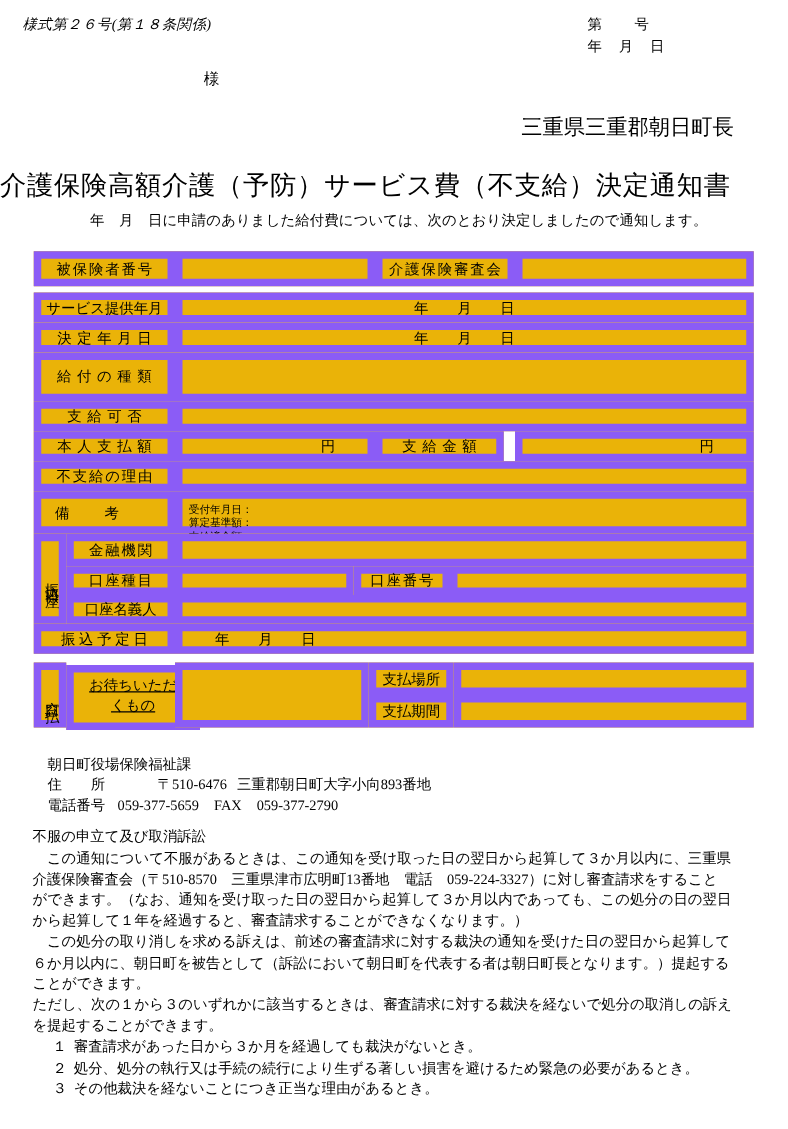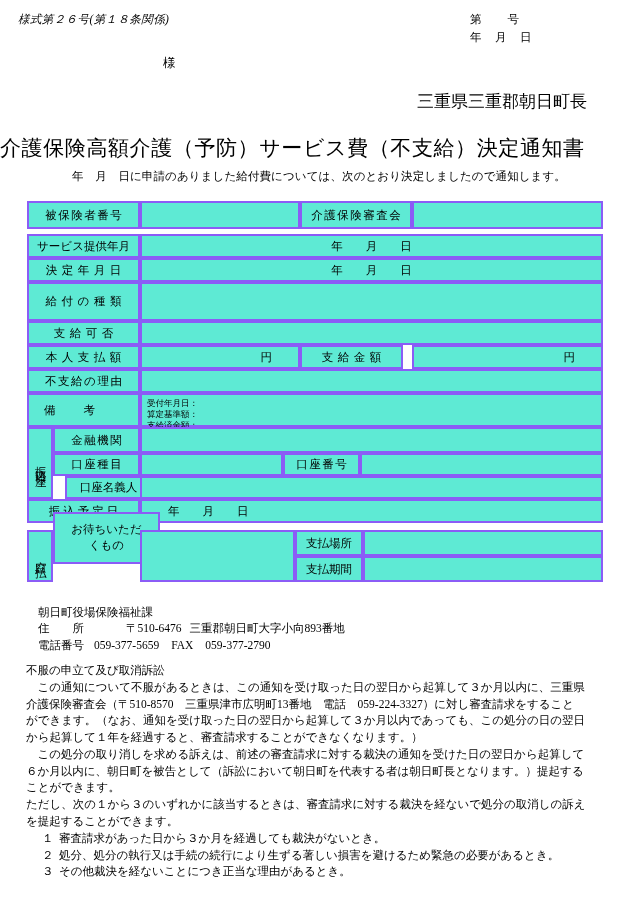--- a/index.html
+++ b/index.html
@@ -65,23 +65,23 @@
     left: 72px; top: 169px;
     font-size: 11.5px;
     white-space: nowrap;
     letter-spacing: 0.1px;
   }
 
   
   .cell {
     position: absolute;
     box-sizing: border-box;
-    border: 2px solid #8b5cf6;
-    font-size: 11.5px;
-    background: #5eead4;
+    border: 6px solid #8b5cf6;
+    font-size: 11.5px;
+    background: #eab308;
   }
   .cell-label {
     display: flex;
     align-items: center;
     justify-content: center;
   }
   .cell-label .lbl {
     display: block;
     white-space: nowrap;
   }
@@ -262,38 +262,38 @@
   <div class="cell cell-value v-left" style="left:140px; top:453px; width:143px; height:23px;">
     <span class="v"></span>
   </div>
   <div class="cell cell-label" style="left:283px; top:453px; width:77px; height:23px;">
     <span class="lbl spread2">口座番号</span>
   </div>
   <div class="cell cell-value v-left" style="left:360px; top:453px; width:243px; height:23px;">
     <span class="v"></span>
   </div>
 
-  <div class="cell cell-label" style="left:53px; top:476px; width:87px; height:23px;margin-left:12px;">
+  <div class="cell cell-label" style="left:53px; top:476px; width:87px; height:23px;">
     <span class="lbl tight">口座名義人</span>
   </div>
   <div class="cell cell-value v-left" style="left:140px; top:476px; width:463px; height:23px;">
     <span class="v"></span>
   </div>
 
   <div class="cell cell-label" style="left:27px; top:499px; width:113px; height:24px;">
     <span class="lbl spread3">振込予定日</span>
   </div>
   <div class="cell cell-value v-left" style="left:140px; top:499px; width:463px; height:24px;">
     <span class="v" style="padding-left:18px;">年　　月　　日</span>
   </div>
 
   <div class="cell cell-vert" style="left:27px; top:530px; width:26px; height:52px;">
     <span class="vlbl">窓口払</span>
   </div>
-  <div class="cell cell-label" style="left:53px; top:512px; width:107px; height:52px;">
+  <div class="cell cell-label" style="left:53px; top:532px; width:107px; height:52px;text-decoration:underline;">
     <span class="two-line">
       <div>お待ちいただ</div>
       <div>くもの</div>
     </span>
   </div>
   <div class="cell cell-value v-left" style="left:140px; top:530px; width:155px; height:52px;">
     <span class="v"></span>
   </div>
   <div class="cell cell-label" style="left:295px; top:530px; width:68px; height:26px;">
     <span class="lbl tight">支払場所</span>

